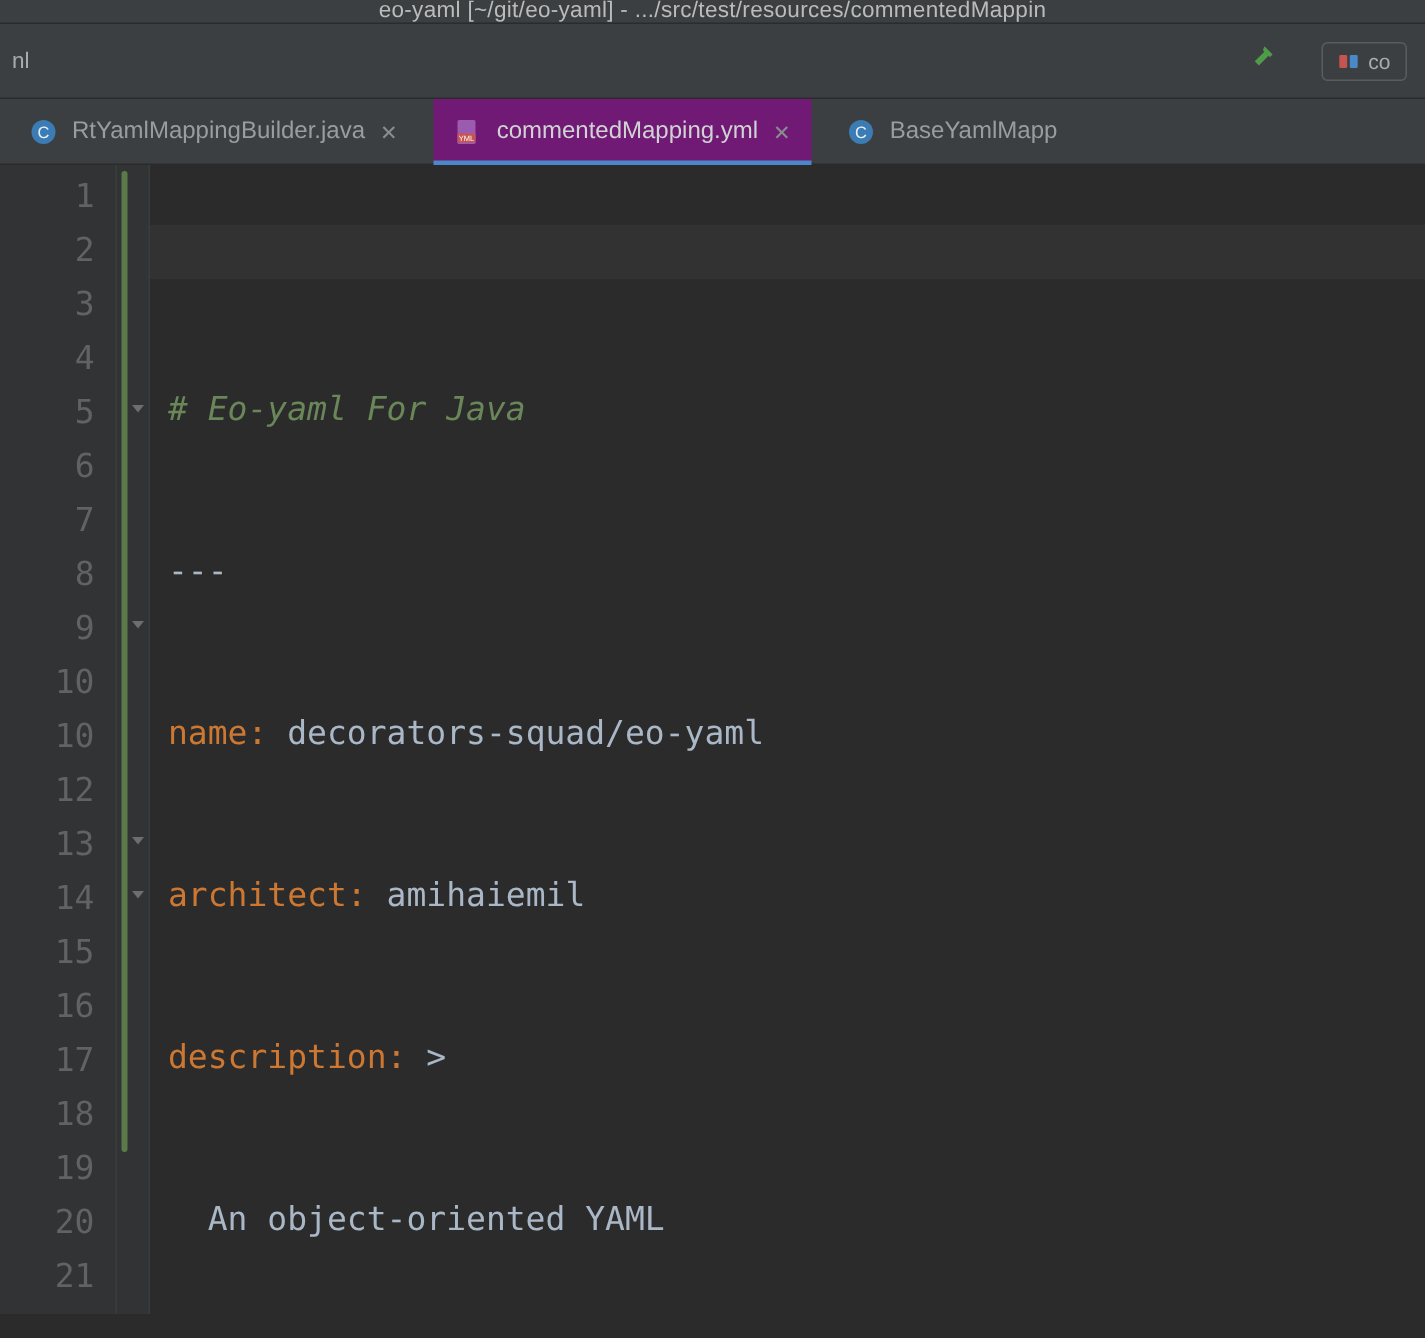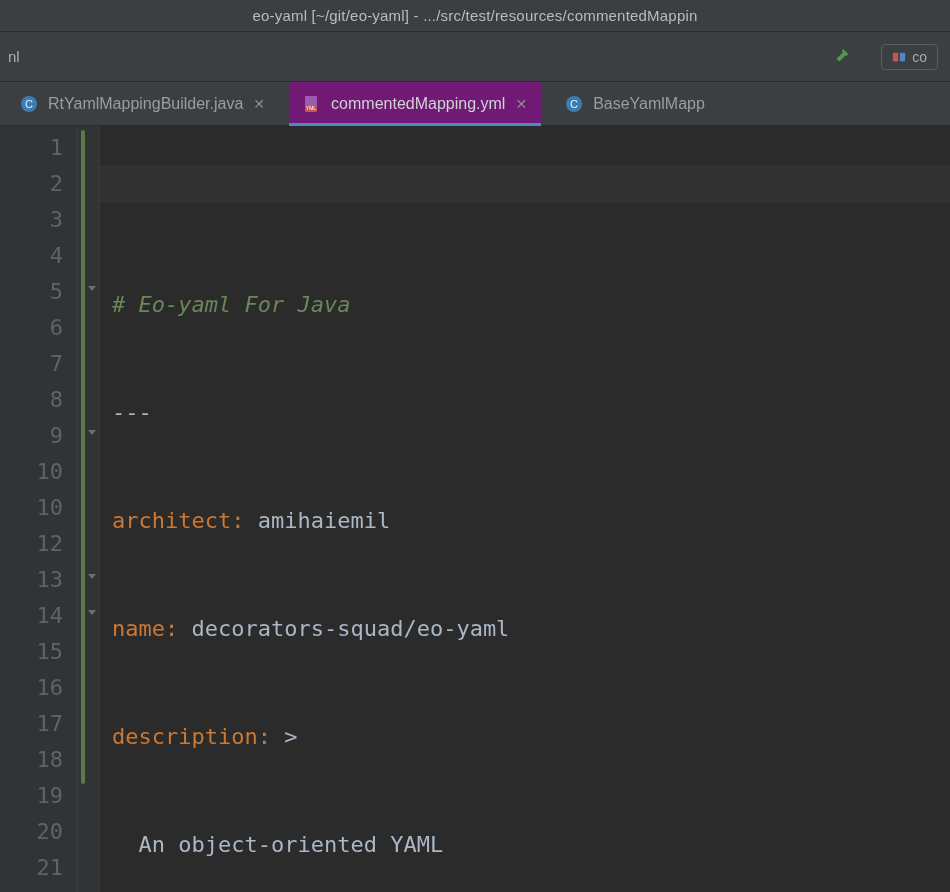--- a/index.html
+++ b/index.html
@@ -4,45 +4,45 @@
 <style>
   * { margin: 0; padding: 0; box-sizing: border-box; }
   html, body {
     width: 950px; height: 892px;
     background: #2b2b2b;
     font-family: "Menlo", "Consolas", monospace;
     overflow: hidden;
     color: #a9b7c6;
   }
   .titlebar {
-    height: 32px;
+    height: 16px;
     background: #3c3f41;
     border-bottom: 1px solid #2b2b2b;
     display: flex;
-    align-items: center;
+    align-items: flex-end;
     justify-content: center;
     font-family: -apple-system, "Helvetica Neue", sans-serif;
     font-size: 15px;
     color: #bbbbbb;
     letter-spacing: .2px;
   }
   .toolbar {
     height: 50px;
     background: #3c3f41;
     border-bottom: 1px solid #2b2b2b;
     display: flex;
     align-items: center;
     font-family: -apple-system, sans-serif;
     font-size: 15px;
     color: #a9abac;
     padding: 0 8px;
     position: relative;
   }
   .toolbar .crumb { color: #a9abac; text-align: right; }
-  .toolbar .right { position: absolute; right: 12px; display: flex; align-items: center; gap: 28px; }
+  .toolbar .right { position: absolute; right: 12px; display: flex; align-items: flex-start; gap: 28px; }
   .hammer svg { width: 22px; height: 22px; display: block; }
   .select-box {
     display: flex; align-items: center; gap: 6px;
     background: #3c3f41;
     border: 1px solid #5a5d5f;
     border-radius: 4px;
     padding: 4px 10px;
     color: #a9abac;
     font-size: 14px;
   }
@@ -117,21 +117,21 @@
   .foldcol .mark::before {
     content:""; display:block;
     width:0;height:0;
     border-top: 5px solid #6e6e6e;
     border-left: 4px solid transparent;
     border-right: 4px solid transparent;
   }
   .code {
     flex: 1;
     background: #2b2b2b;
-    padding: 17px 0 0 12px;
+    padding: 2px 0 0 12px;
     white-space: pre;
     position: relative;
   }
   .code .line { height: 36px; }
   .code .hl  { position:absolute; left:0; right:0; top:40px; height:36px; background: #323232; }
   .c-key     { color: #cc7832; }
   .c-comment { color: #6a8759; font-style: italic; }
   .c-text    { color: #a9b7c6; }
   .c-colon   { color: #cc7832; }
 </style>
@@ -224,22 +224,22 @@
     <div class="mark" style="top:158px"></div>
     <div class="mark" style="top:302px"></div>
     <div class="mark" style="top:446px"></div>
     <div class="mark" style="top:482px"></div>
   </div>
   <div class="code">
     <div class="hl"></div>
 
     <div class="line"><span class="c-comment"># Eo-yaml For Java</span></div>
     <div class="line"><span class="c-text">---</span></div>
+    <div class="line"><span class="c-key">name</span><span class="c-colon">:</span> <span class="c-text">decorators-squad/eo-yaml</span></div>
     <div class="line"><span class="c-key">architect</span><span class="c-colon">:</span> <span class="c-text">amihaiemil</span></div>
-    <div class="line"><span class="c-key">name</span><span class="c-colon">:</span> <span class="c-text">decorators-squad/eo-yaml</span></div>
     <div class="line"><span class="c-key">description</span><span class="c-colon">:</span> <span class="c-text">&gt;</span></div>
     <div class="line"><span class="c-text">  An object-oriented YAML</span></div>
     
     
     
     
     
     
     
     

